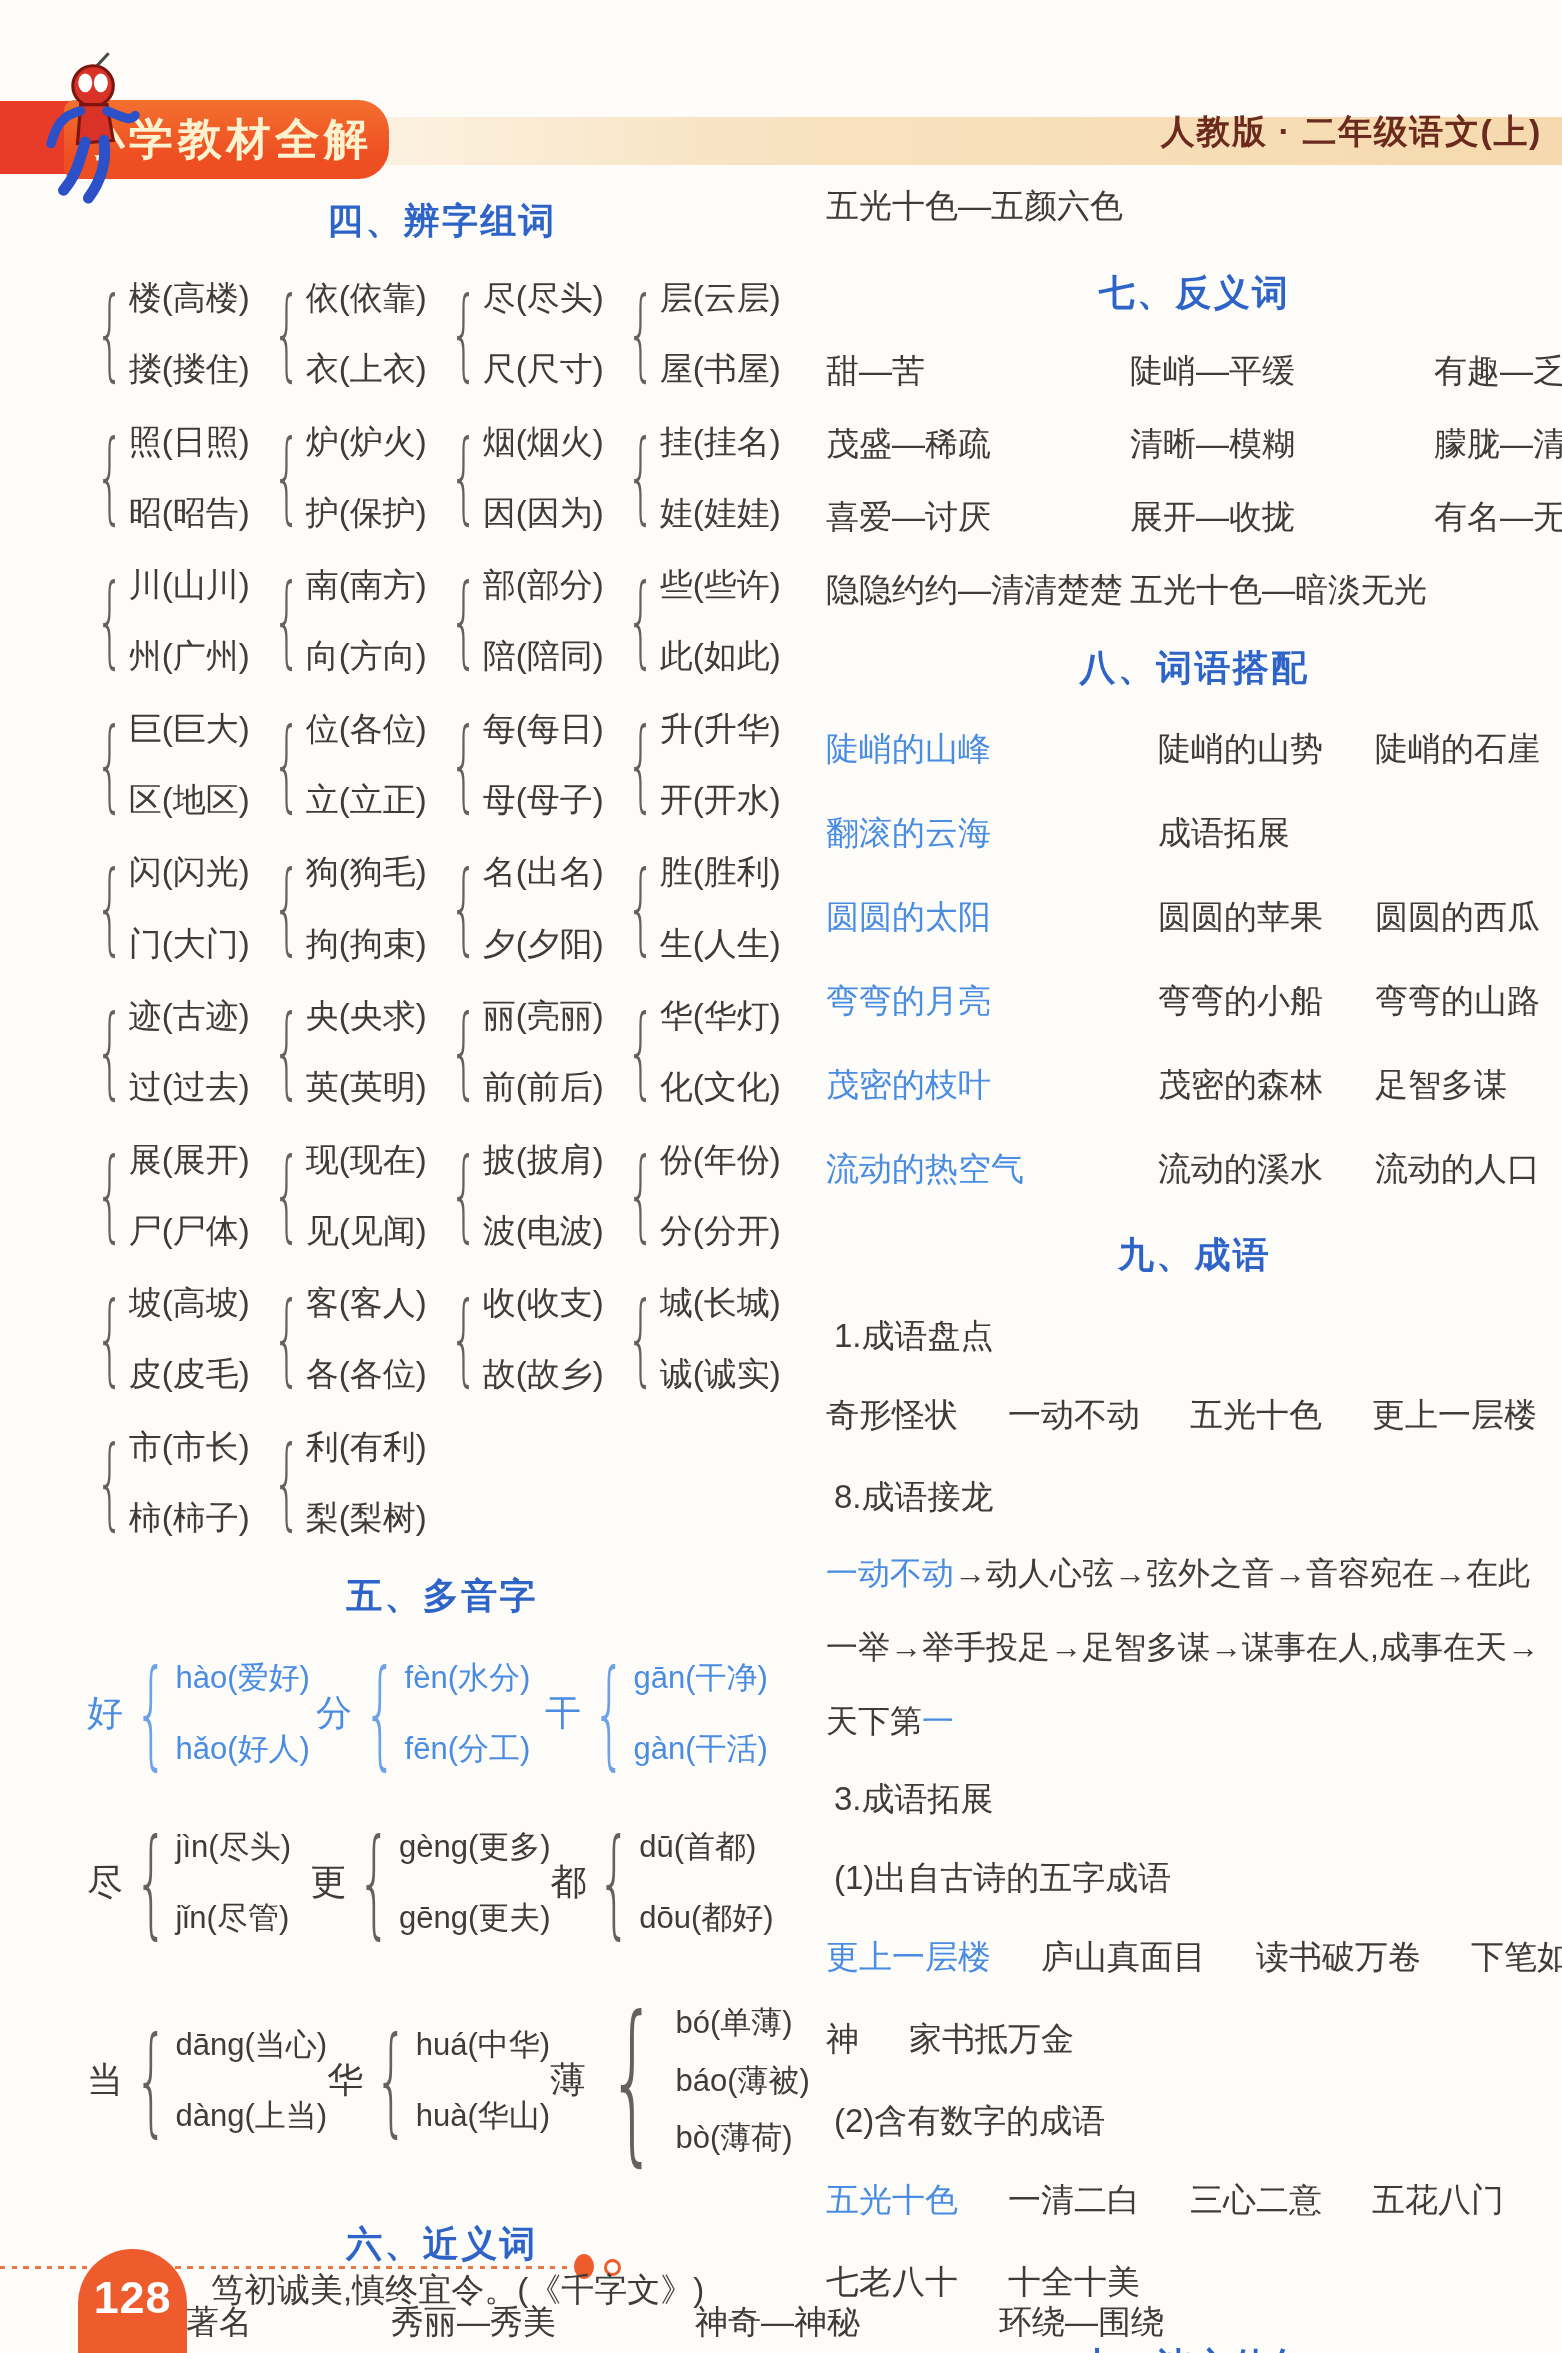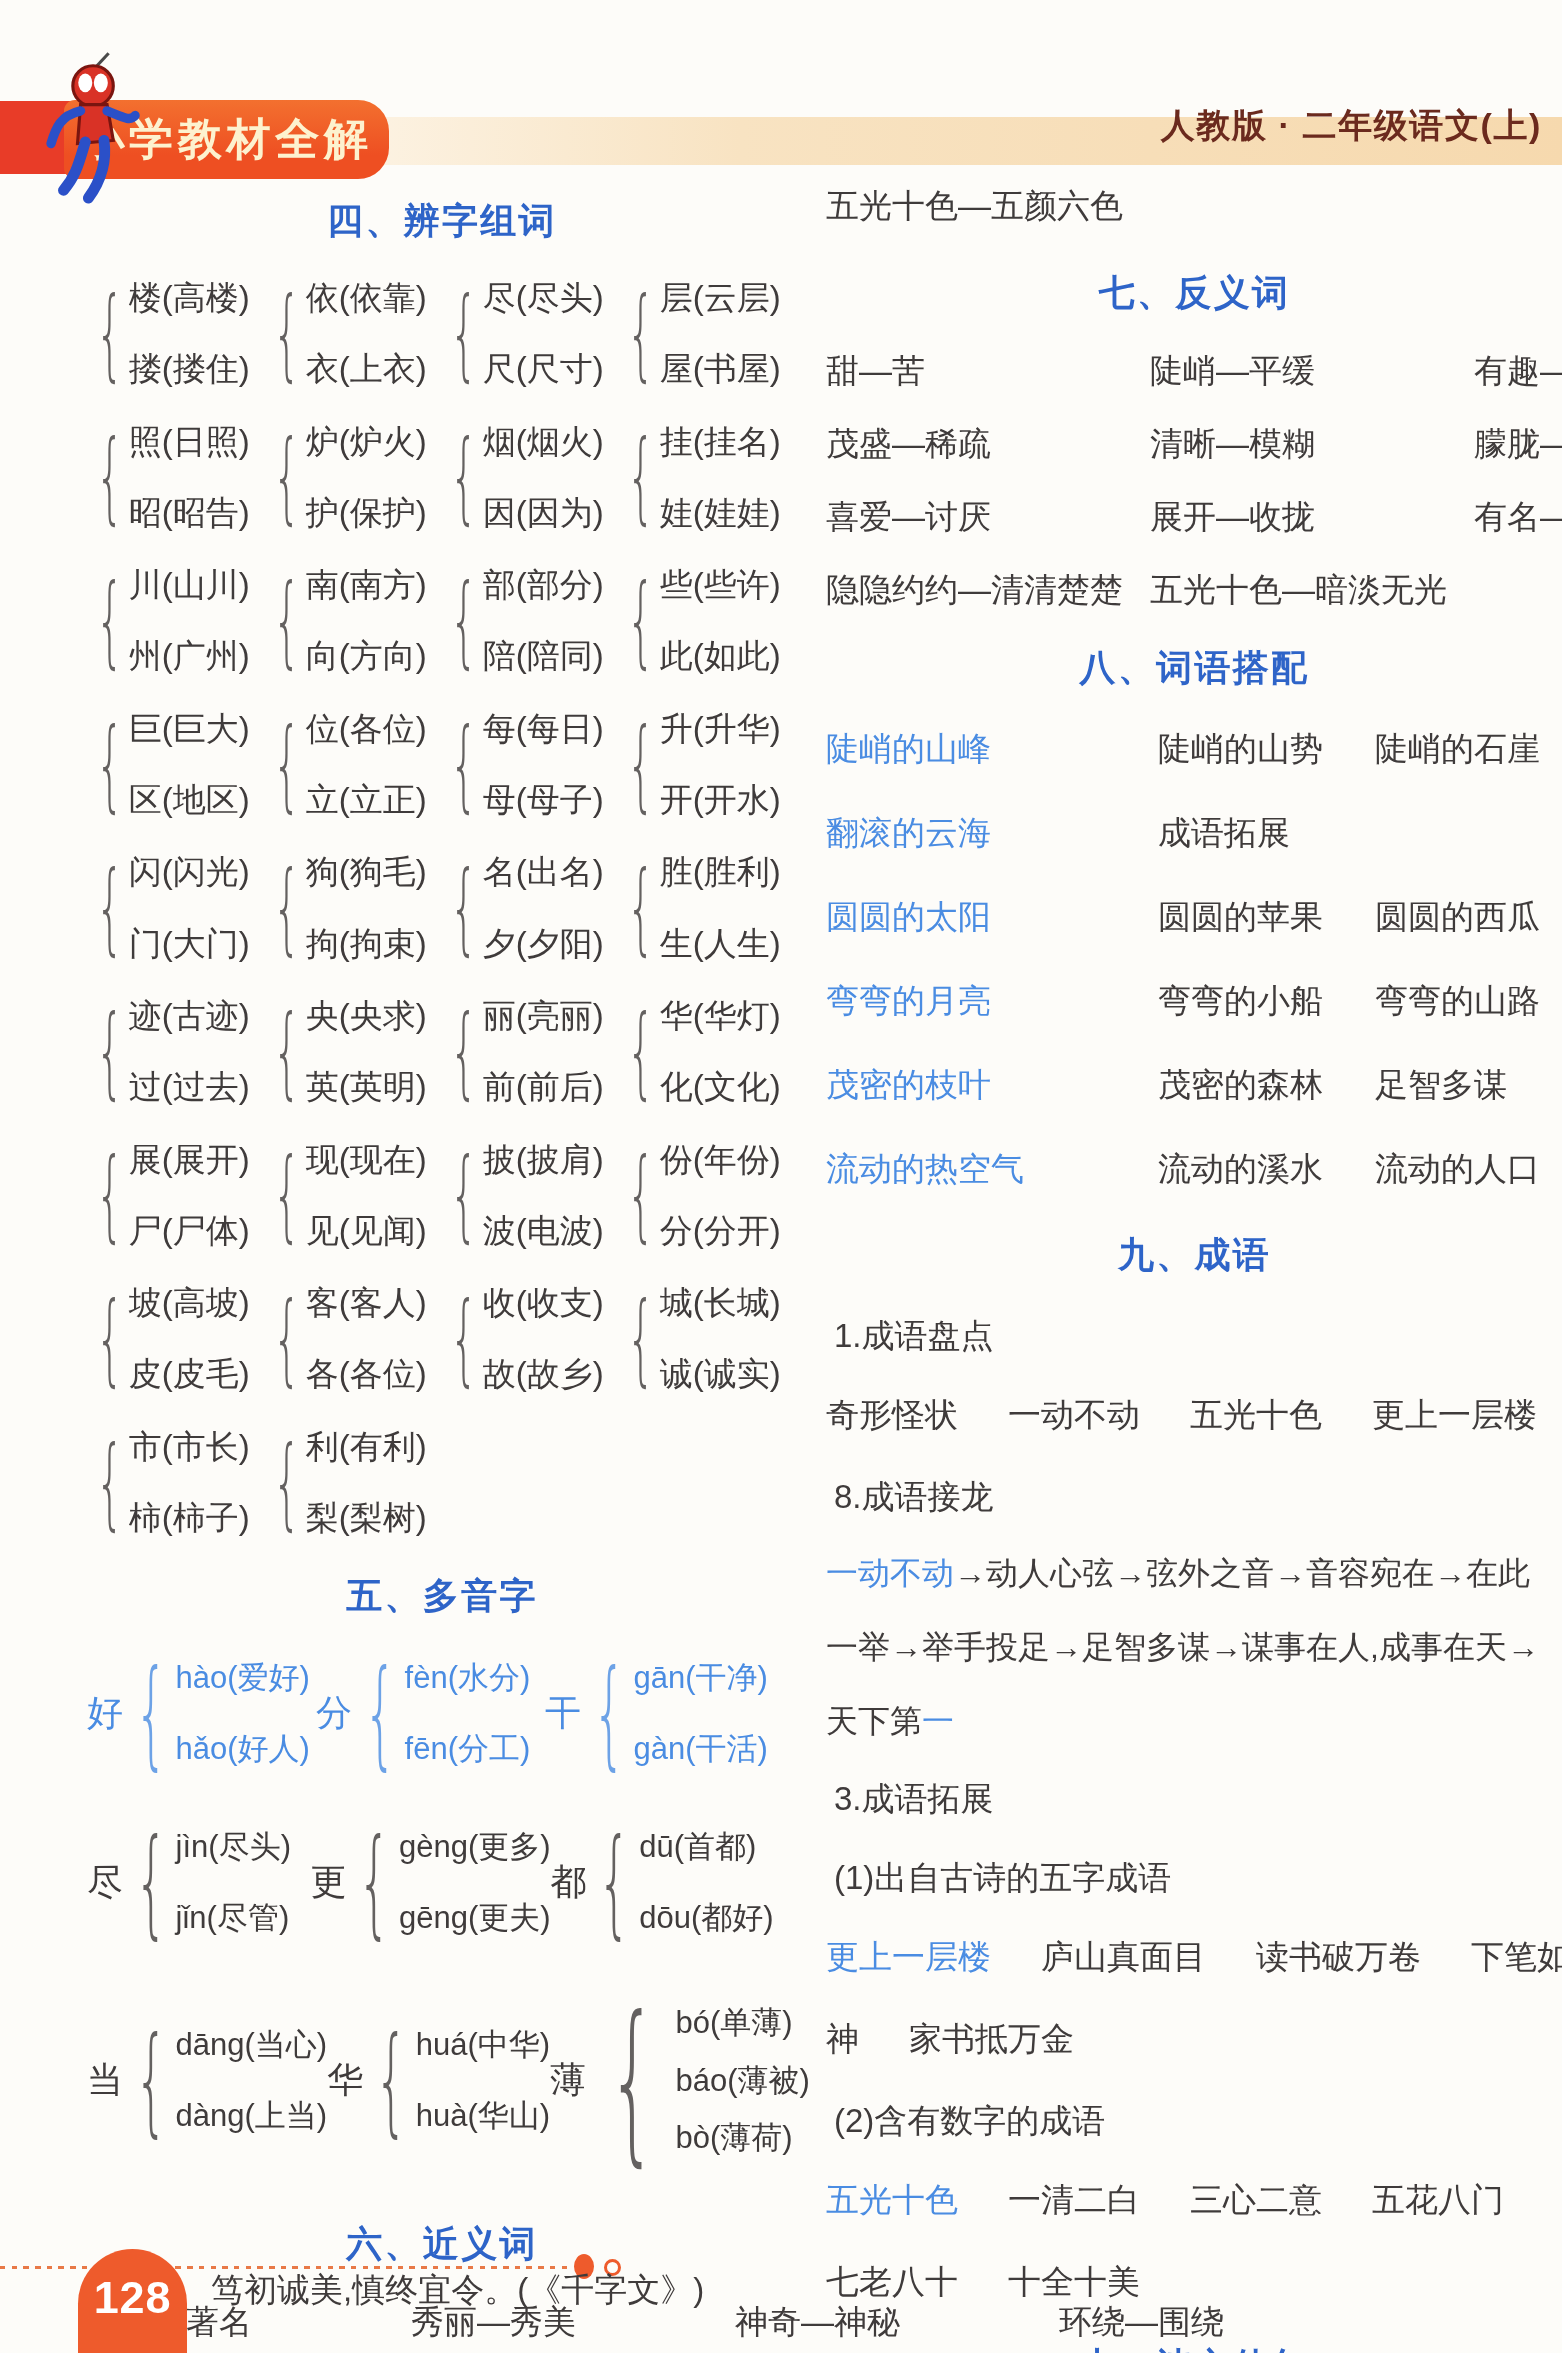--- a/index.html
+++ b/index.html
@@ -22,21 +22,21 @@
     background:linear-gradient(90deg,#fdf5e8 0%,#f8e3c2 35%,#f6d9ae 100%);}
   .logo-pill{
     position:absolute;left:64px;top:100px;width:325px;height:79px;
     background:linear-gradient(180deg,#f3702f 0%,#ee4f22 70%);
     border-radius:11px 31px 31px 11px;
     display:flex;align-items:center;justify-content:center;
   }
   .logo-text{color:#fdf2cf;font-size:44px;font-weight:bold;letter-spacing:4.7px;white-space:nowrap;}
   .spider{position:absolute;left:37px;top:50px;width:109px;height:156px;}
   .edition{
-    position:absolute;right:20px;top:103px;font-size:34px;font-weight:bold;
+    position:absolute;right:20px;top:109px;font-size:34px;font-weight:bold;
     color:var(--edition_ink);letter-spacing:1.6px;white-space:nowrap;text-align:right;
   }
   
   .col-left{position:absolute;left:87px;top:197px;width:710px;}
   .col-right{position:absolute;left:826px;top:187px;width:737px;}
   h2.sec{font-size:36px;font-weight:700;color:var(--heading_blue);margin:0 18px 34px;letter-spacing:2.3px;text-align:center;}
   .mt-lg{margin-top:20px;}
   
   .bz-row{display:flex;margin-bottom:36px;}
   .bz-group{display:flex;align-items:center;flex:0 0 177px;}
@@ -50,21 +50,21 @@
   .dy-row{display:flex;width:687px;margin-bottom:52px;color:var(--ink);}
   .dy-row[data-variant="blue"]{color:var(--accent_blue);}
   .dy-group{display:flex;align-items:center;flex:1;}
   .dy-char{font-size:36px;}
   .dy-group .brace{font-size:117px;}
   .dy-group[data-size="lg"] .brace{font-size:175px;}
   .dy-readings{display:flex;flex-direction:column;gap:37px;}
   .dy-group[data-size="lg"] .dy-readings{gap:23.4px;}
   .dy-reading{font-size:31px;white-space:nowrap;line-height:1.1;}
   
-  .word-line{display:flex;margin-bottom:35px;gap:20px;}
+  .word-line{display:flex;margin-bottom:35px;}
   .word-item{font-size:33px;min-width:304px;white-space:nowrap;line-height:1.15;}
   .plain-line{font-size:33px;margin-bottom:44px;line-height:1.15;}
   
   .pd-row{display:flex;margin-bottom:39px;align-items:baseline;}
   .pd-lead{flex:0 0 332px;font-size:33px;color:var(--accent_blue);white-space:nowrap;}
   .pd-items{display:flex;gap:52px;}
   .pd-items .word-item{min-width:0;text-align:center;}
   
   .si-label{font-size:33px;margin:0 8px 34px;}
   .si-line{display:flex;gap:50px;margin-bottom:37px;font-size:33px;}

